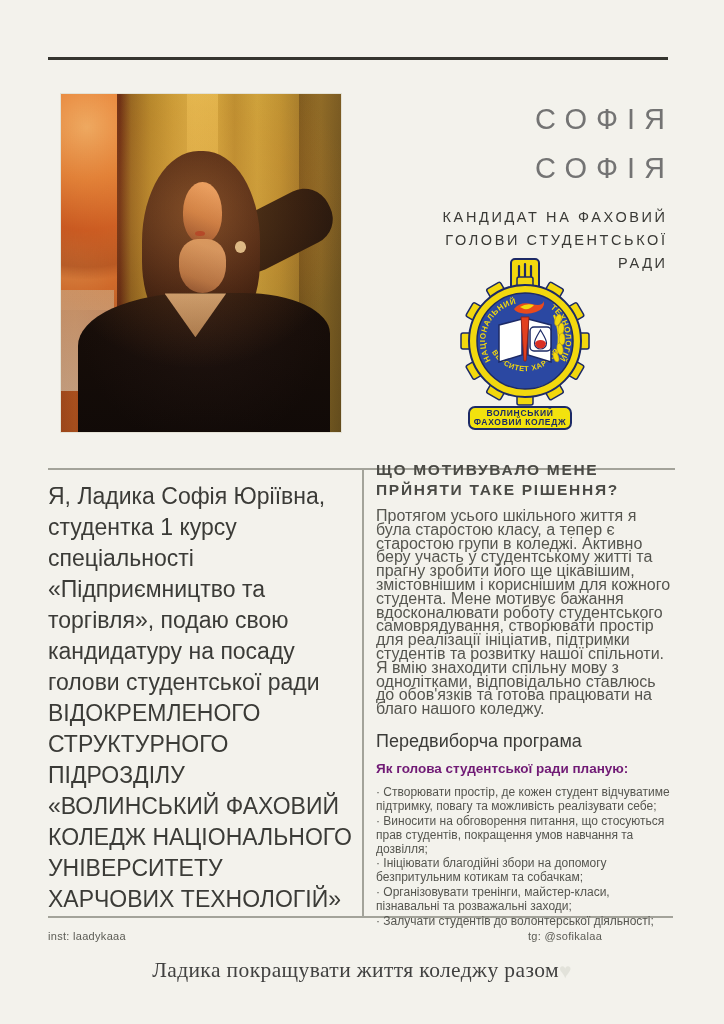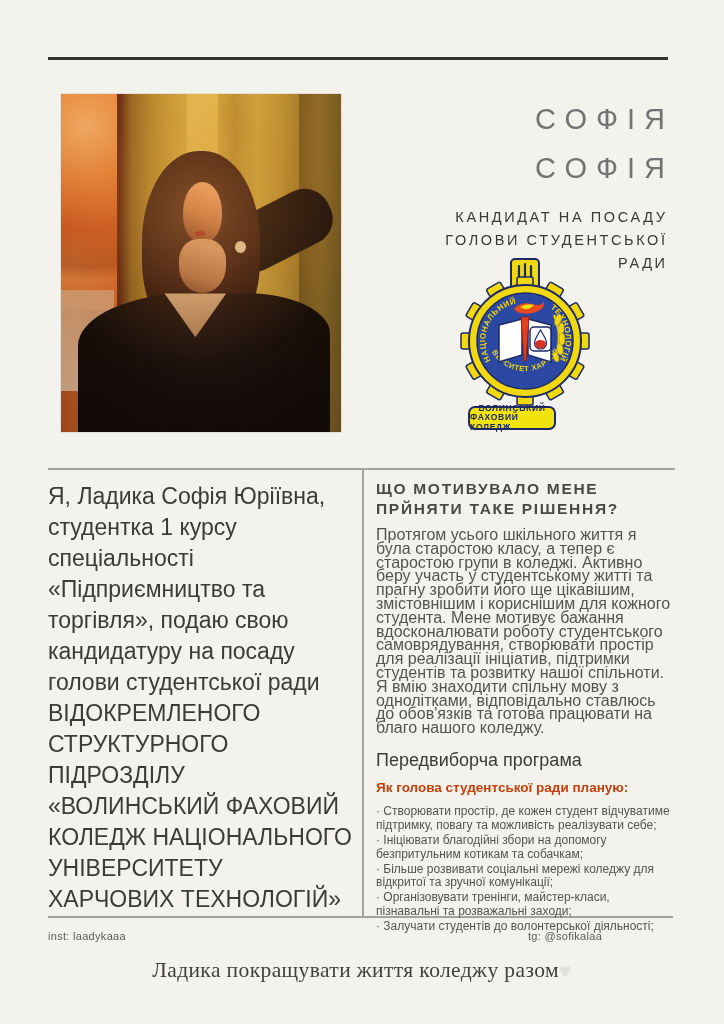--- a/index.html
+++ b/index.html
@@ -54,34 +54,34 @@
 
   
   .header { position:absolute; right:59px; top:95px; text-align:right; color:#1f1f1d; }
   .title-line { font-size:29px; font-weight:400; letter-spacing:9px; margin-right:-9px;
     line-height:49px; color:#737373; }
   .subtitle { margin-top:13px; font-size:14.5px; letter-spacing:2.6px; margin-right:-2.6px;
     line-height:23px; color:#3a3a36; font-weight:400; }
 
   
   .logo-svg { position:absolute; left:446px; top:257px; }
-  .logo-banner { position:absolute; left:468px; top:406px; width:88px; height:24px;
+  .logo-banner { position:absolute; left:468px; top:406px; width:104px; height:24px;
     background:#f2e20e; border:2px solid #1c2a66; border-radius:7px;
     display:flex; flex-direction:column; justify-content:center; align-items:center;
     color:#1c2a66; font-weight:700; font-size:8.5px; letter-spacing:.7px; line-height:9.5px; }
 
   
   .divider-v { position:absolute; left:362px; top:469px; width:2px; height:448px; background:#a3a39a; }
   .intro { position:absolute; left:48px; top:481px; width:306px;
     font-size:23px; line-height:31px; color:#3b3b37; font-weight:400; }
-  .rcol { position:absolute; left:376px; top:479px; width:297px; color:#55554f; }
+  .rcol { position:absolute; left:376px; top:460px; width:297px; color:#55554f; }
   .rhead { font-size:15.5px; letter-spacing:1.7px; font-weight:600; line-height:20px; color:#4a4a45; }
   .rbody { margin-top:9px; font-size:16px; line-height:13.8px; }
   .prog-head { margin-top:15px; font-size:18px; font-weight:500; color:#3b3b38; }
-  .prog-sub { margin-top:9px; font-size:13.5px; font-weight:700; color:#c2410c; }
+  .prog-sub { margin-top:9px; font-size:13.5px; font-weight:700; color:#701a75; }
   .prog-list { margin-top:10px; font-size:12px; line-height:13.9px; }
   .prog-list div { margin-bottom:1px; }
 
   
   .foot { position:absolute; top:930px; font-size:11px; color:#5c5c55; letter-spacing:.3px; }
   .foot.inst { left:48px; }
   .foot.phone { left:0; width:724px; text-align:center; }
   .foot.tg { left:528px; }
   .slogan { position:absolute; left:0; top:958px; width:724px; text-align:center;
     font-family:"Liberation Serif", serif; font-size:21.5px; color:#414140; letter-spacing:.4px; }
@@ -107,21 +107,21 @@
     <div class="ph-bracelet"></div>
     <div class="ph-body"></div>
     <div class="ph-vee"></div>
     <div class="ph-glow"></div>
   </div>
 
   <div class="header">
     <div class="title-line">СОФІЯ</div>
     <div class="title-line">СОФІЯ</div>
     <div class="subtitle">
-      <div>КАНДИДАТ НА ПОСАДУ</div>
+      <div>КАНДИДАТ НА ФАХОВИЙ</div>
       <div>ГОЛОВИ СТУДЕНТСЬКОЇ</div>
       <div>РАДИ</div>
     </div>
   </div>
 
   <svg class="logo-svg" width="158" height="150" viewBox="0 0 158 150">
     <g transform="translate(4,0)">
 
       <rect x="61" y="2" width="28" height="33" rx="4" fill="#f2d80e" stroke="#1c2a66" stroke-width="2"></rect>
       <g stroke="#1c2a66" stroke-width="2.2" fill="none" stroke-linecap="round">
@@ -199,22 +199,22 @@
   <div class="rcol">
     <div class="rhead">
       <div>ЩО МОТИВУВАЛО МЕНЕ</div>
       <div>ПРЙНЯТИ ТАКЕ РІШЕННЯ?</div>
     </div>
     <div class="rbody">Протягом усього шкільного життя я була старостою класу, а тепер є старостою групи в коледжі. Активно беру участь у студентському житті та прагну зробити його ще цікавішим, змістовнішим і кориснішим для кожного студента. Мене мотивує бажання вдосконалювати роботу студентського самоврядування, створювати простір для реалізації ініціатив, підтримки студентів та розвитку нашої спільноти. Я вмію знаходити спільну мову з однолітками, відповідально ставлюсь до обов'язків та готова працювати на благо нашого коледжу.</div>
     <div class="prog-head">Передвиборча програма</div>
     <div class="prog-sub">Як голова студентської ради планую:</div>
     <div class="prog-list">
       <div>· Створювати простір, де кожен студент відчуватиме підтримку, повагу та можливість реалізувати себе;</div>
+      <div>· Виносити на обговорення питання, що стосуються прав студентів, покращення умов навчання та дозвілля;</div>
       <div>· Ініціювати благодійні збори на допомогу безпритульним котикам та собачкам;</div>
-      <div>· Більше розвивати соціальні мережі коледжу для відкритої та зручної комунікації;</div>
       <div>· Організовувати тренінги, майстер-класи, пізнавальні та розважальні заходи;</div>
       <div>· Залучати студентів до волонтерської діяльності;</div>
     </div>
   </div>
 
   <div class="foot inst">inst: laadykaaa</div>
   <div class="foot tg">tg: @sofikalaa</div>
   <div class="slogan">
     <span>Ладика покращувати життя коледжу разом</span><span class="heart">♥</span>
   </div>

